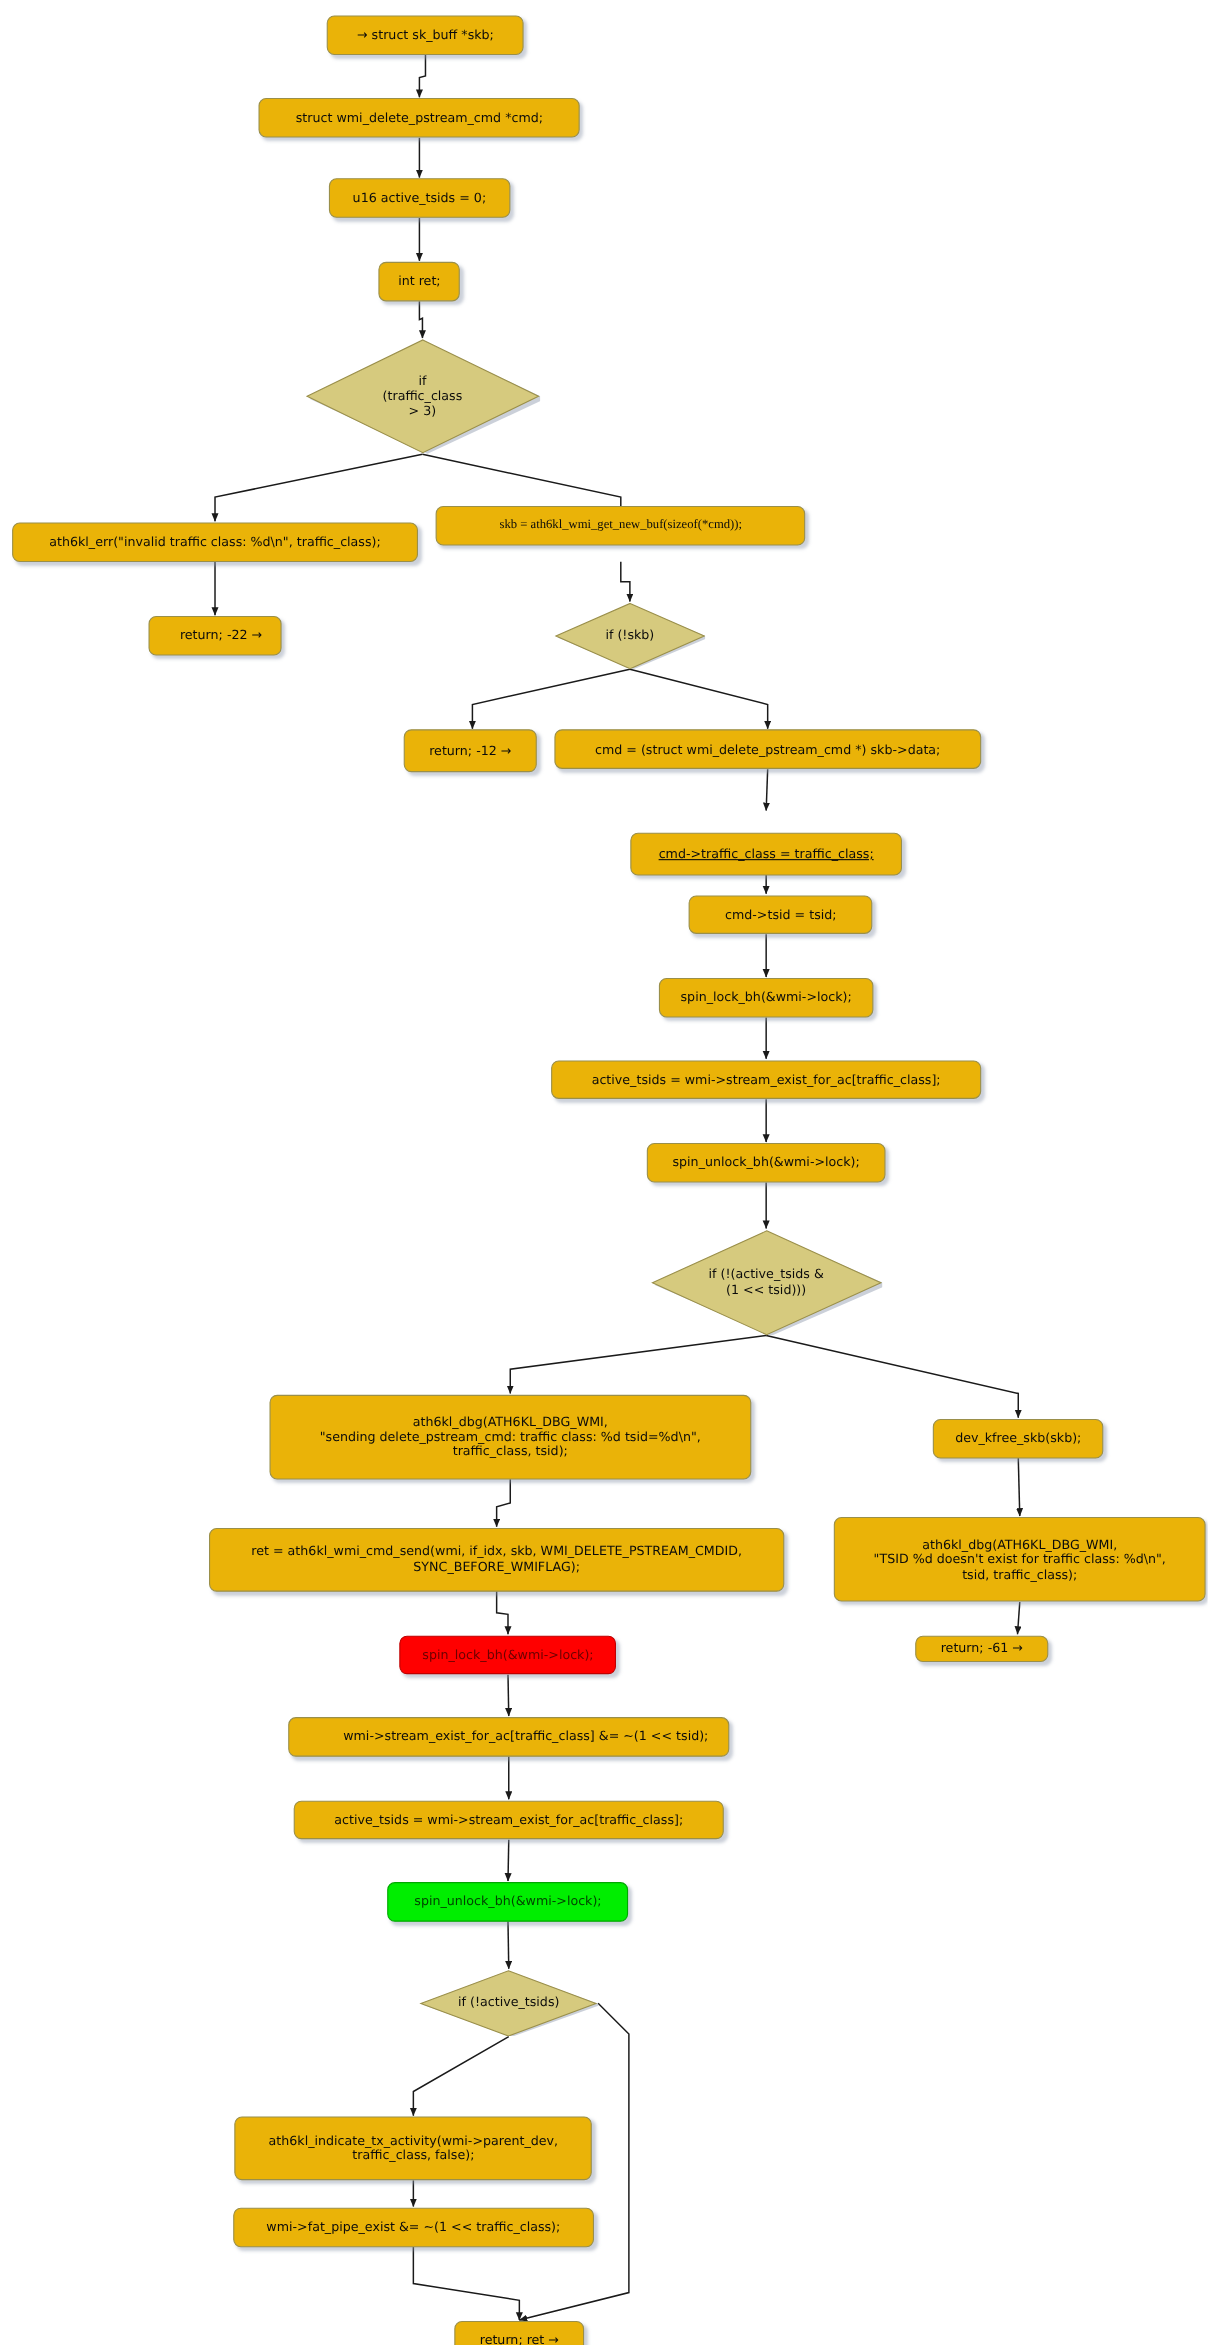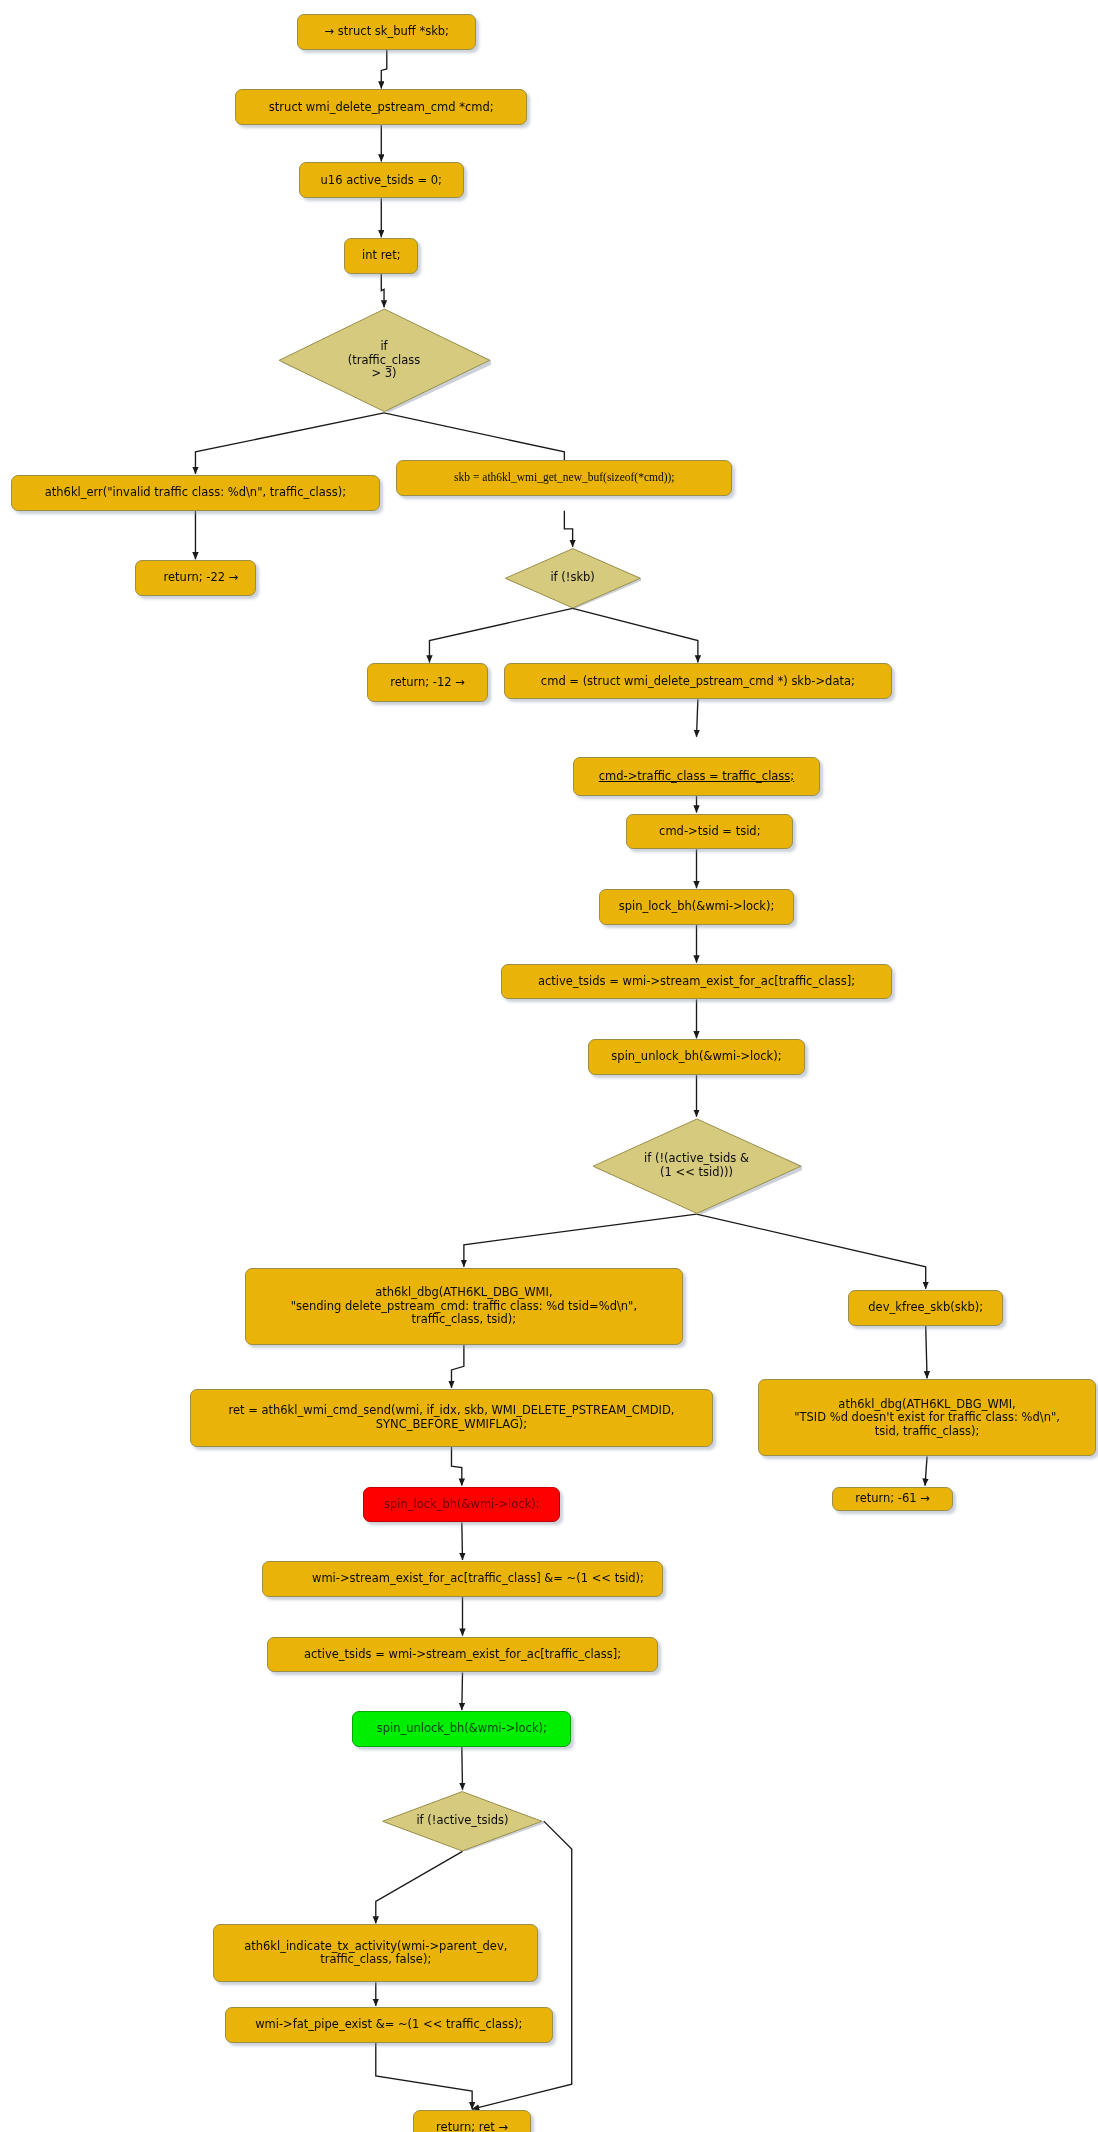--- a/index.html
+++ b/index.html
@@ -161,16 +161,16 @@
       <div class="node rect" style="left: 817px; top: 1486.62px; width: 121.132px; height: 24px; margin-left: 15px;"><span>return; -61 →</span></div>
       <div class="node rect" style="left: 261.535px; top: 1560.95px; width: 401.938px; height: 35.789px; padding-left: 40px;"><span>wmi-&gt;stream_exist_for_ac[traffic_class] &amp;= ~(1 &lt;&lt; tsid);</span></div>
       <div class="node rect" style="left: 267.041px; top: 1636.66px; width: 390.926px; height: 35.789px;"><span>active_tsids = wmi-&gt;stream_exist_for_ac[traffic_class];</span></div>
       <div class="node rect green" style="left: 352.384px; top: 1710.99px; width: 218.863px; height: 35.789px;"><span>spin_unlock_bh(&amp;wmi-&gt;lock);</span></div>
       <div class="node diamond" style="left: 381.291px; top: 1790.83px; width: 162.427px; height: 60.566px;"><svg class="dshape" viewBox="0 0 100 100" preserveAspectRatio="none">
           <path d="M52,4 L102,52 L52,100 L2,52 Z" fill="rgba(140,150,170,0.45)"></path>
           <path d="M50,1 L99,50 L50,99 L1,50 Z" fill="#d6ca7e" stroke="#9a8f4a" stroke-width="1" vector-effect="non-scaling-stroke"></path>
         </svg><span class="dlabel">if (!active_tsids)</span></div>
       <div class="node rect" style="left: 213.357px; top: 1924.35px; width: 324.854px; height: 57.813px;"><span>ath6kl_indicate_tx_activity(wmi-&gt;parent_dev,
 traffic_class, false);</span></div>
-      <div class="node rect" style="left: 211.981px; top: 2006.94px; width: 327.607px; height: 35.789px; margin-left: 13px;"><span>wmi-&gt;fat_pipe_exist &amp;= ~(1 &lt;&lt; traffic_class);</span></div>
+      <div class="node rect" style="left: 211.981px; top: 2006.94px; width: 327.607px; height: 35.789px;"><span>wmi-&gt;fat_pipe_exist &amp;= ~(1 &lt;&lt; traffic_class);</span></div>
       <div class="node rect" style="left: 412.95px; top: 2110.17px; width: 118.379px; height: 35.789px;"><span>return; ret →</span></div>
     </div>
 </div>
 
 </body></html>

